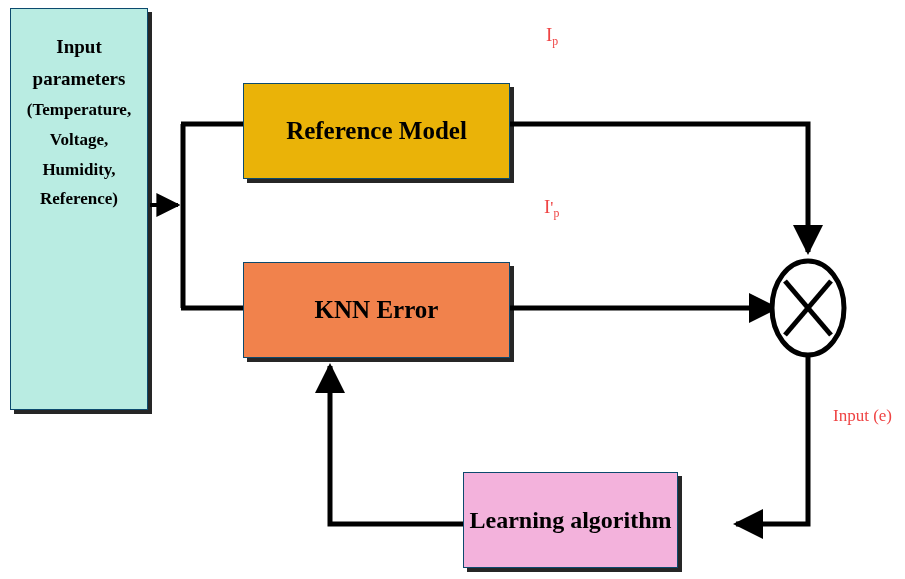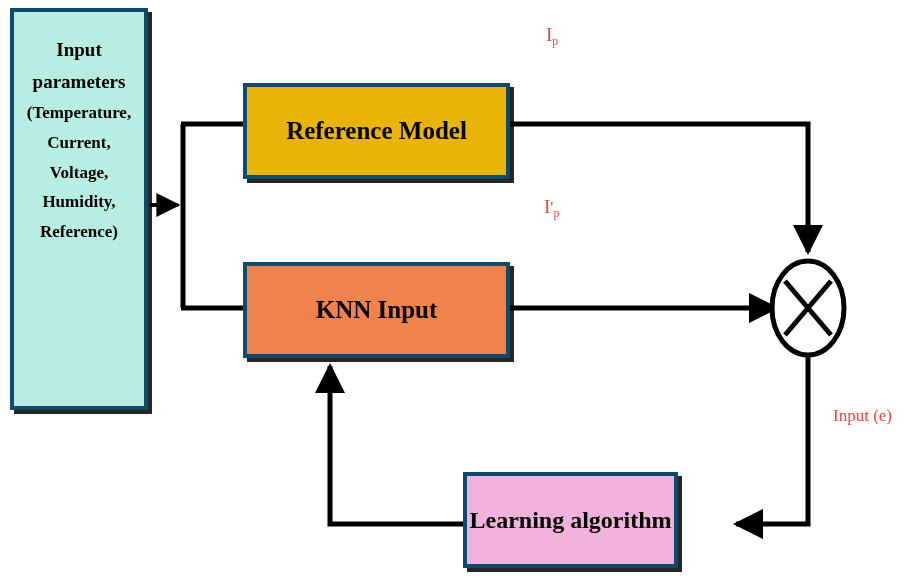--- a/index.html
+++ b/index.html
@@ -5,21 +5,21 @@
   html,body{margin:0;padding:0;background:#ffffff;}
   body{
     width:905px;height:579px;position:relative;overflow:hidden;
     font-family:"Liberation Serif", serif;
   }
   #canvas{position:absolute;left:0;top:0;width:905px;height:579px;}
 
   .node{
     position:absolute;
     box-sizing:border-box;
-    border:4px solid #0c4a6e;
+    border:1px solid #0c4a6e;
     display:flex;align-items:center;justify-content:center;
     text-align:center;
     color:#000000;
     font-weight:bold;
     font-family:"Liberation Serif", serif;
     box-shadow:4px 4px 0 rgba(0,0,0,0.85);
   }
 
   
   #input-params{
@@ -112,32 +112,31 @@
 
   <g>
     <path d="M 463 524 L 330 524 L 330 366" stroke="#000000" stroke-width="5" fill="none" marker-end="url(#arrow)"></path>
   </g>
 </svg>
 
 <div class="node" id="input-params">
   <span class="ln big">Input</span>
   <span class="ln big">parameters</span>
   <span class="ln">(Temperature,</span>
-  <span class="ln">Current,</span>
   <span class="ln">Voltage,</span>
   <span class="ln">Humidity,</span>
   <span class="ln">Reference)</span>
 </div>
 
 <div class="node" id="reference-model">
   <span>Reference Model</span>
 </div>
 
 <div class="node" id="knn-model">
-  <span>KNN Input</span>
+  <span>KNN Error</span>
 </div>
 
 <div class="node" id="learning-algorithm">
   <span>Learning algorithm</span>
 </div>
 
 <div class="label" id="label-ip">
   <span>I</span><span class="sub">p</span>
 </div>
 

